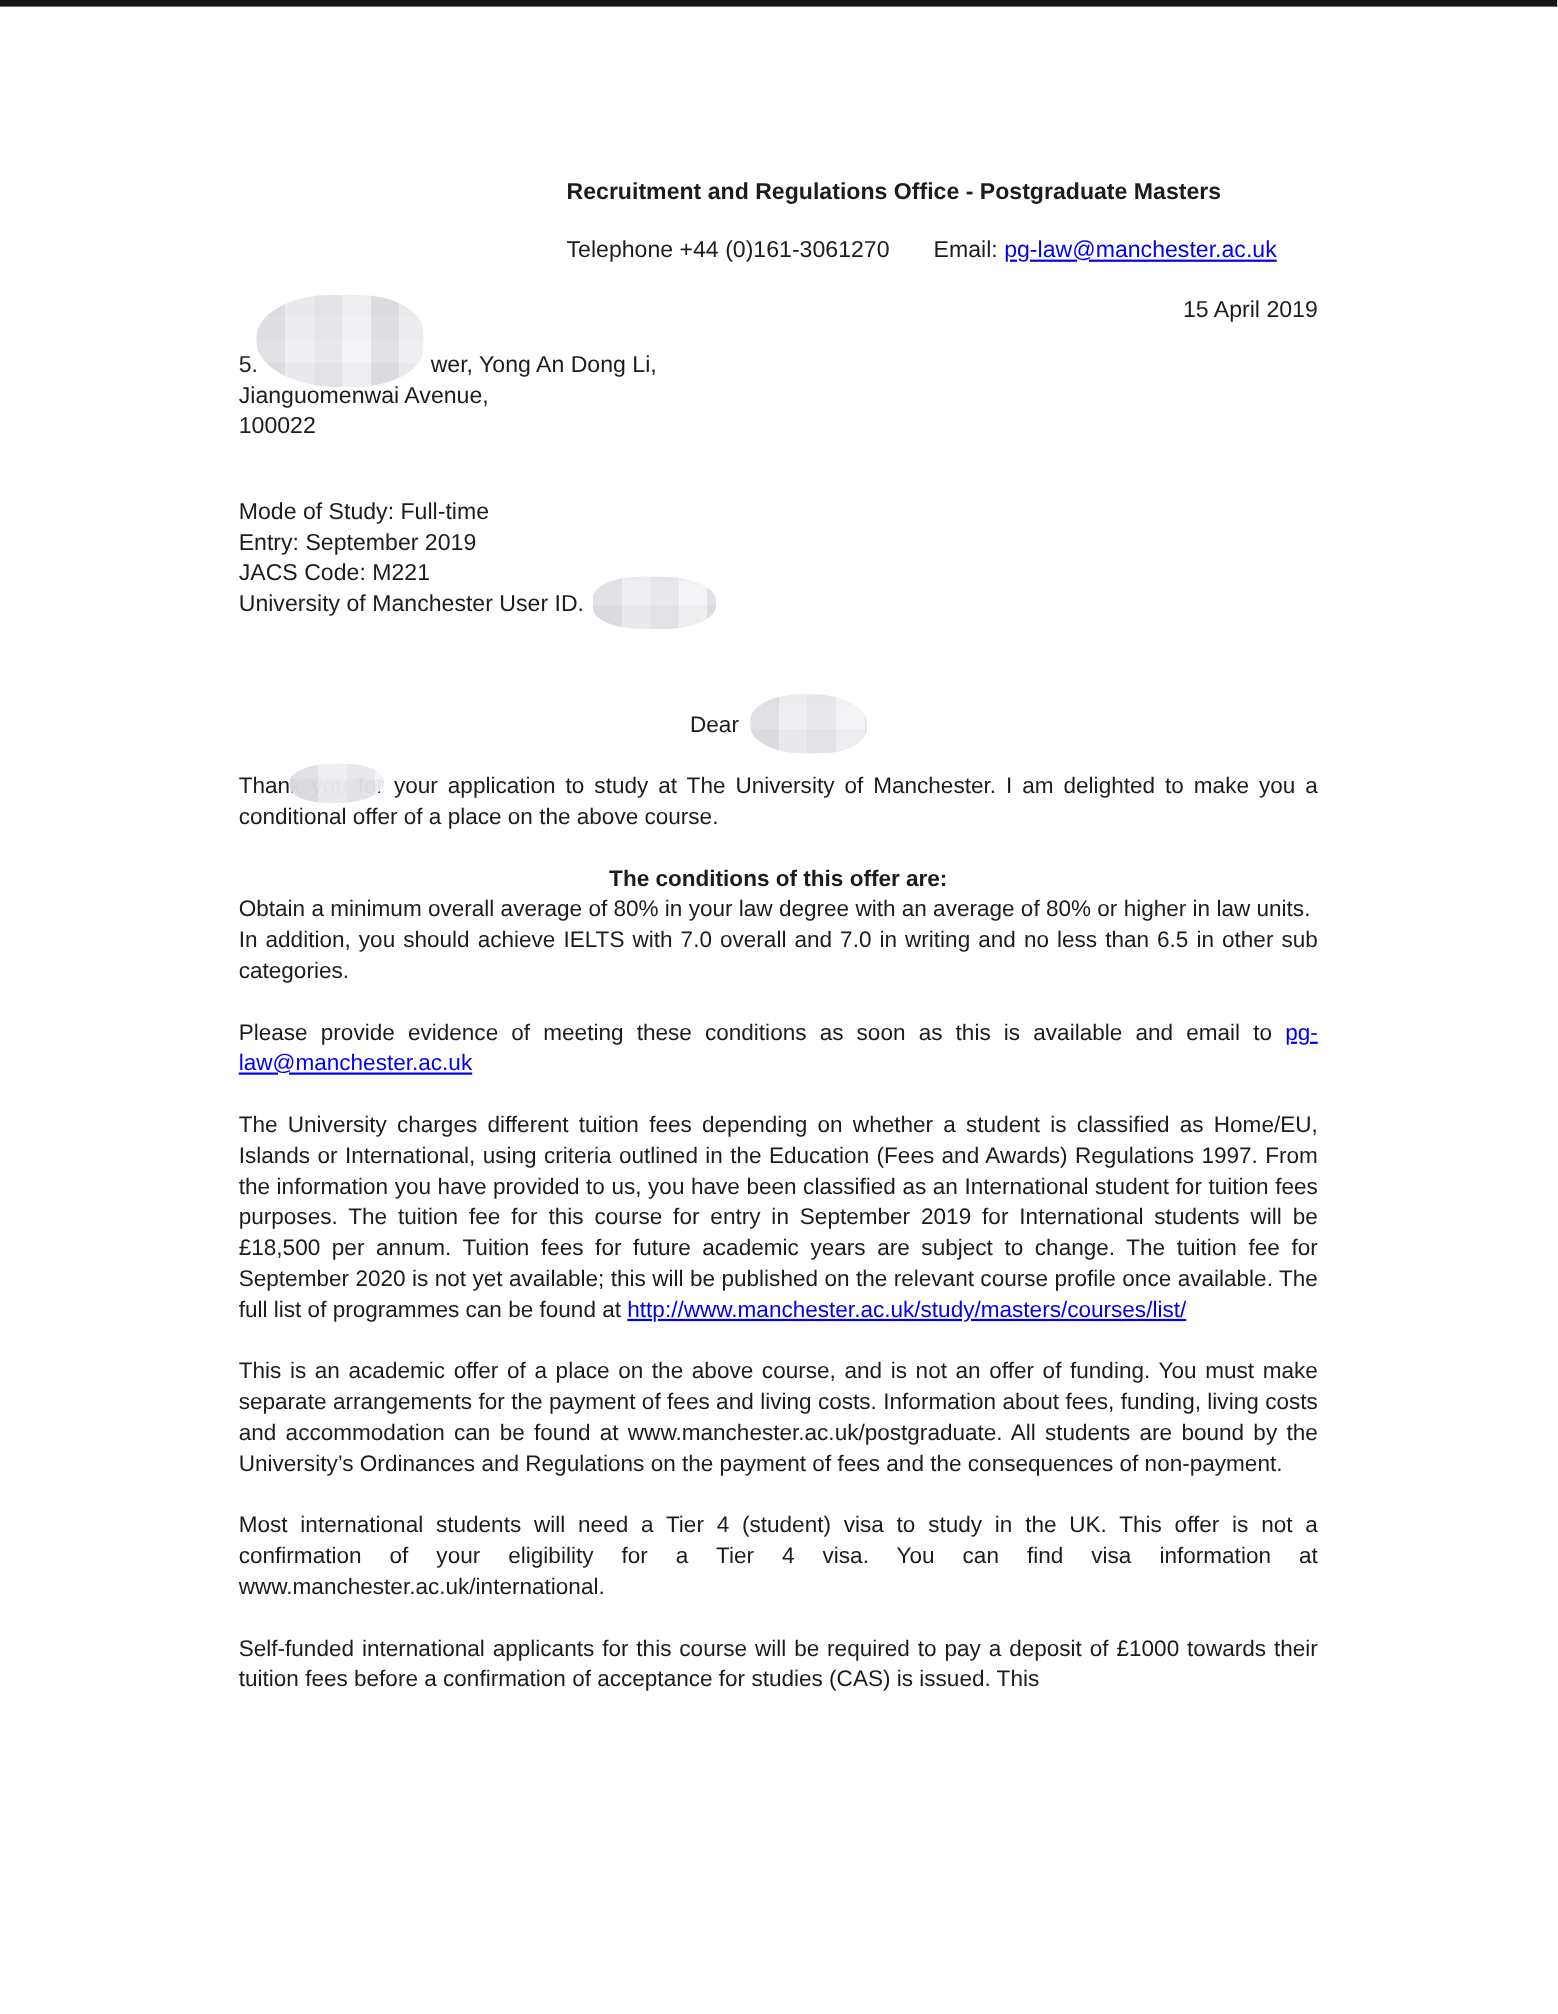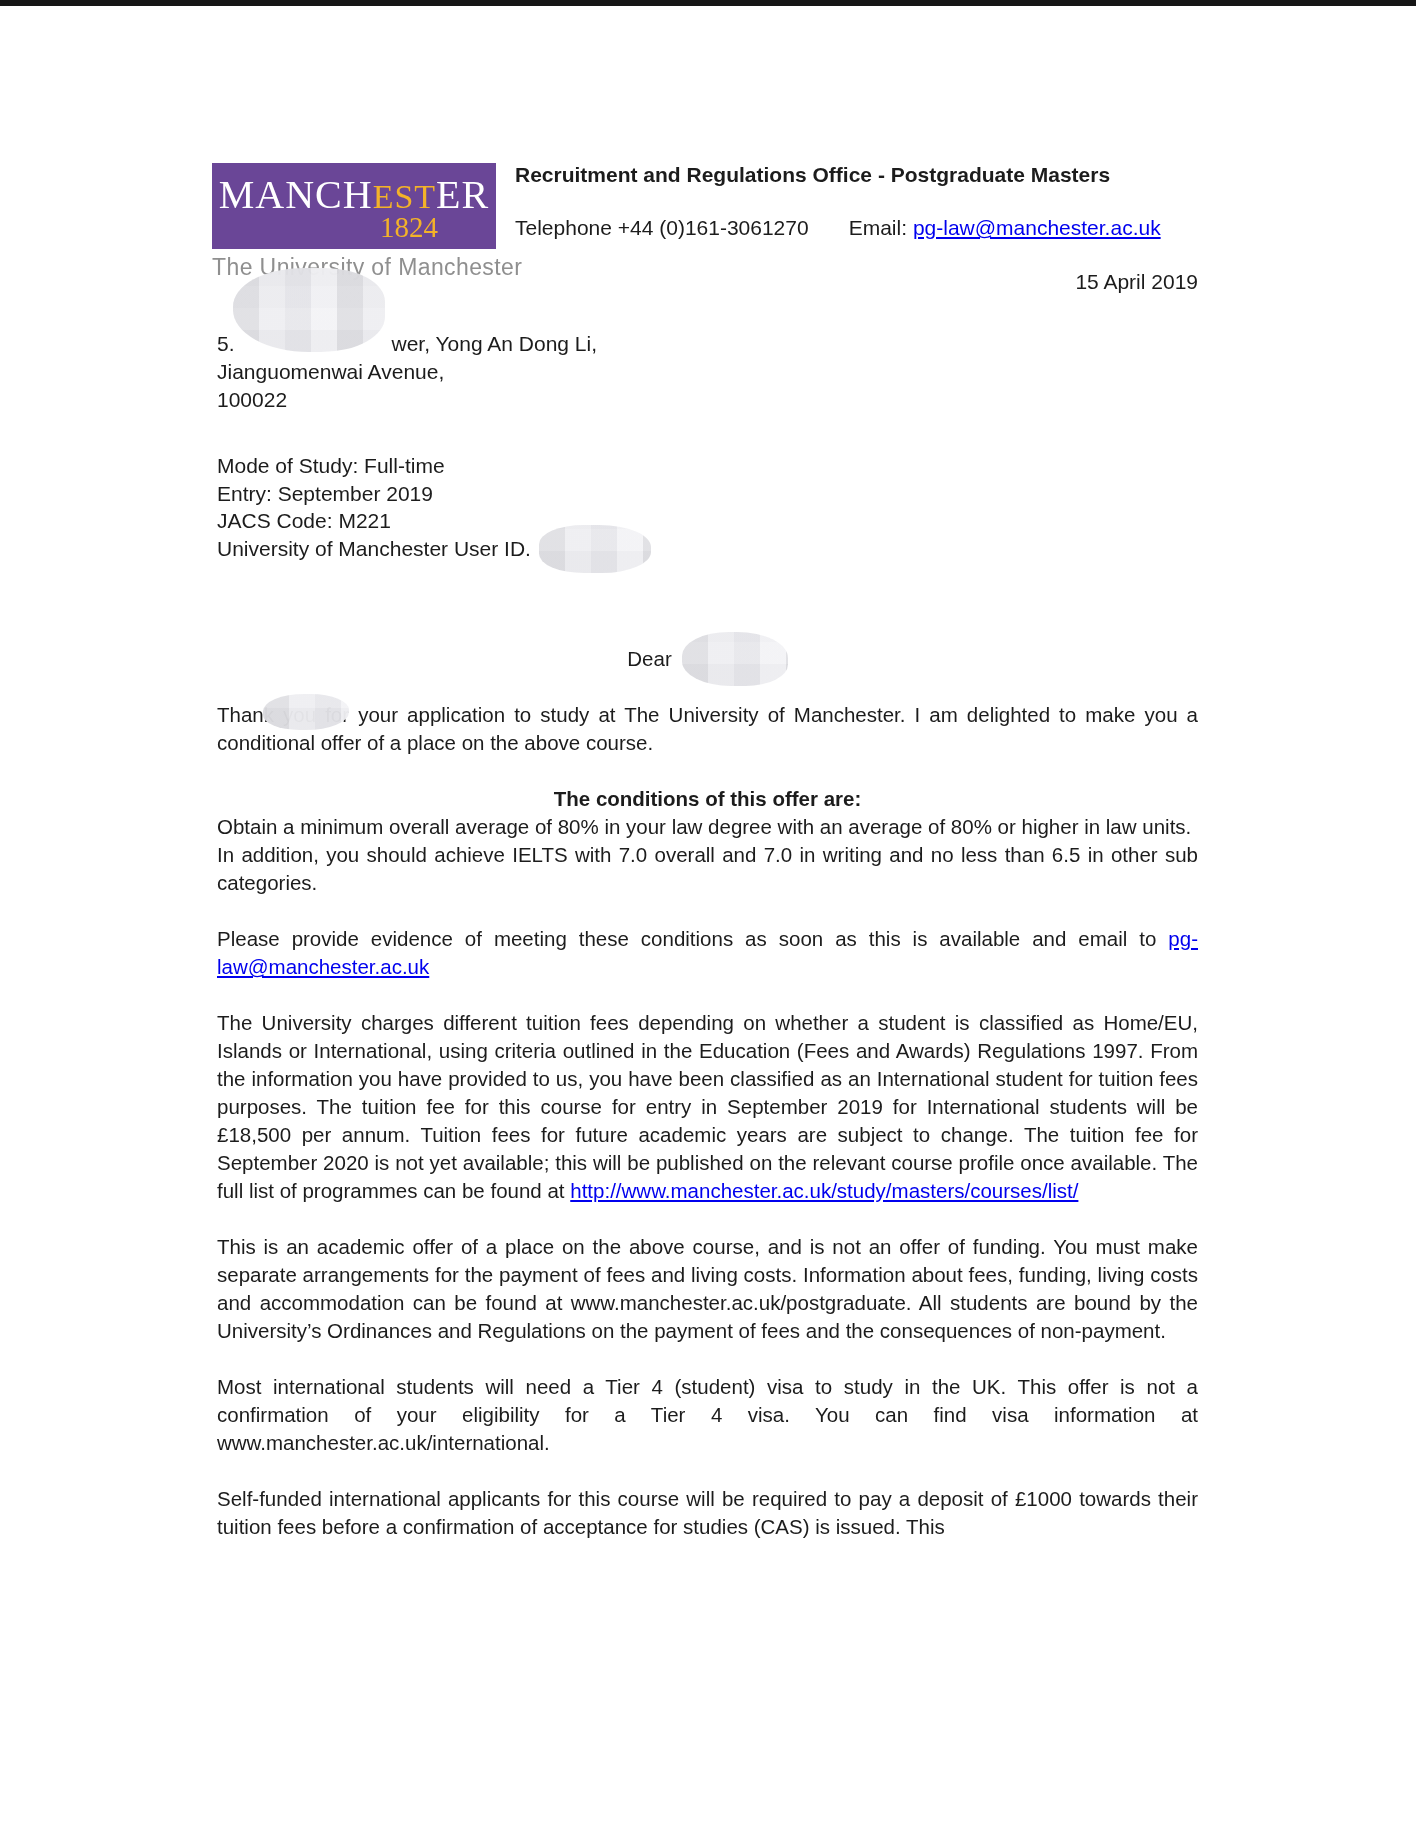--- a/index.html
+++ b/index.html
@@ -30,21 +30,21 @@
 
   
   .office-title{position:absolute;left:515px;top:163px;font-size:21px;font-weight:bold;white-space:nowrap;}
   .contact-line{position:absolute;left:515px;top:216px;font-size:21px;white-space:nowrap;}
   .contact-gap{display:inline-block;width:40px;}
   a.link, .link{color:#0000EE;text-decoration:underline;cursor:pointer;}
 
   .date-line{position:absolute;top:270px;right:218px;font-size:21px;}
 
   
-  .recipient{position:absolute;left:217px;top:330px;font-size:21px;line-height:28px;}
+  .recipient{position:absolute;left:217px;top:318px;font-size:21px;line-height:28px;}
   .addr-spacer{display:inline-block;width:157px;}
 
   
   .programme{position:absolute;left:217px;top:452px;font-size:21px;line-height:27.5px;}
 
   
   .body-flow{position:absolute;left:217px;top:645px;width:981px;font-size:20.5px;line-height:28px;}
   .body-flow p{margin:0 0 28px 0;text-align:justify;}
   .body-flow p.no-just{text-align:center;}
   .salutation{margin-bottom:27px;}
@@ -70,27 +70,20 @@
   .blob-b{display:inline-block;width:112px;height:48px;vertical-align:middle;margin:-16px 0 -14px 8px;border-radius:40% 46% 44% 40%;}
   .blob-c{display:inline-block;width:106px;height:54px;vertical-align:middle;margin:-20px 0 -16px 10px;border-radius:44% 48% 40% 46%;}
   .blob-d{position:absolute;left:46px;top:-7px;width:86px;height:36px;border-radius:48% 44% 50% 42%;}
 </style>
 </head>
 <body>
 
 <div class="page">
   <div class="topbar"></div>
 
-  <div class="logo-wrap">
-    <div class="logo-box">
-      <div class="logo-word"><span>MANCH</span><span class="est">EST</span><span>ER</span></div>
-      <div class="logo-year">1824</div>
-    </div>
-    <div class="logo-caption">The University of Manchester</div>
-  </div>
 
   <div class="office-title">Recruitment and Regulations Office - Postgraduate Masters</div>
   <div class="contact-line">
     <span>Telephone +44 (0)161-3061270</span><span class="contact-gap"></span><span>Email:</span>
     <a class="link">pg-law@manchester.ac.uk</a>
   </div>
 
   <div class="date-line">15 April 2019</div>
 
   <div class="recipient">

